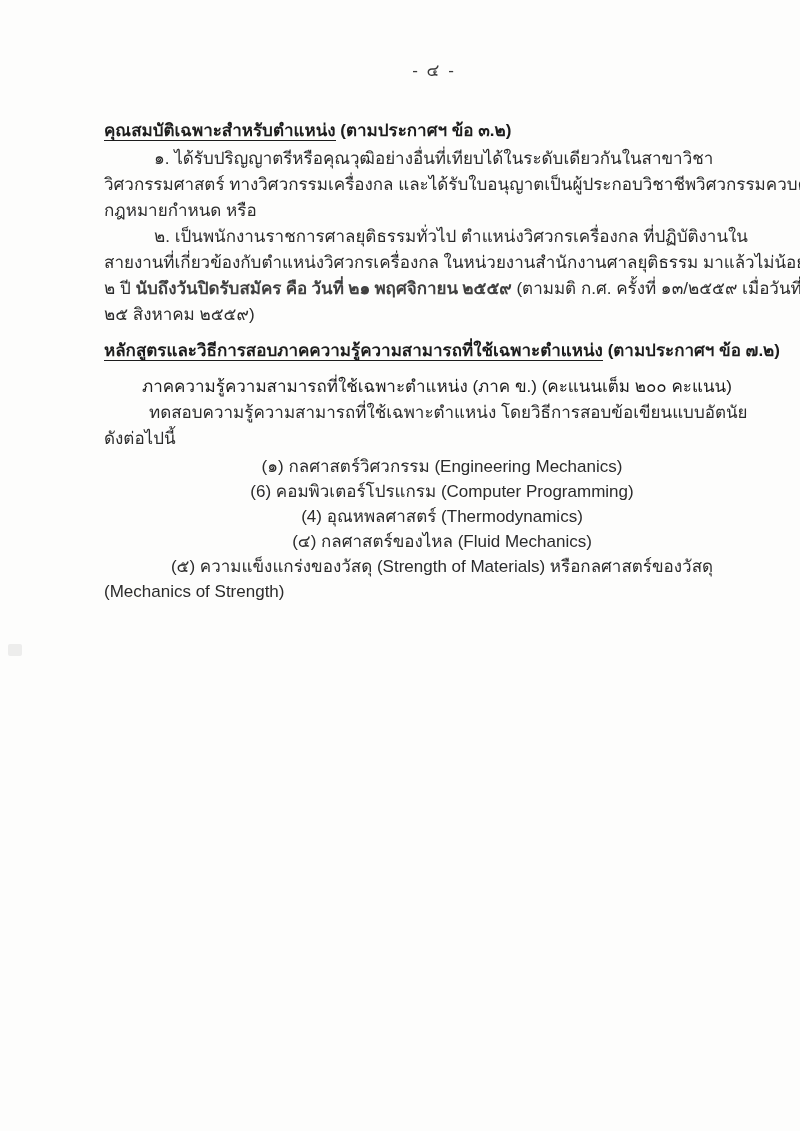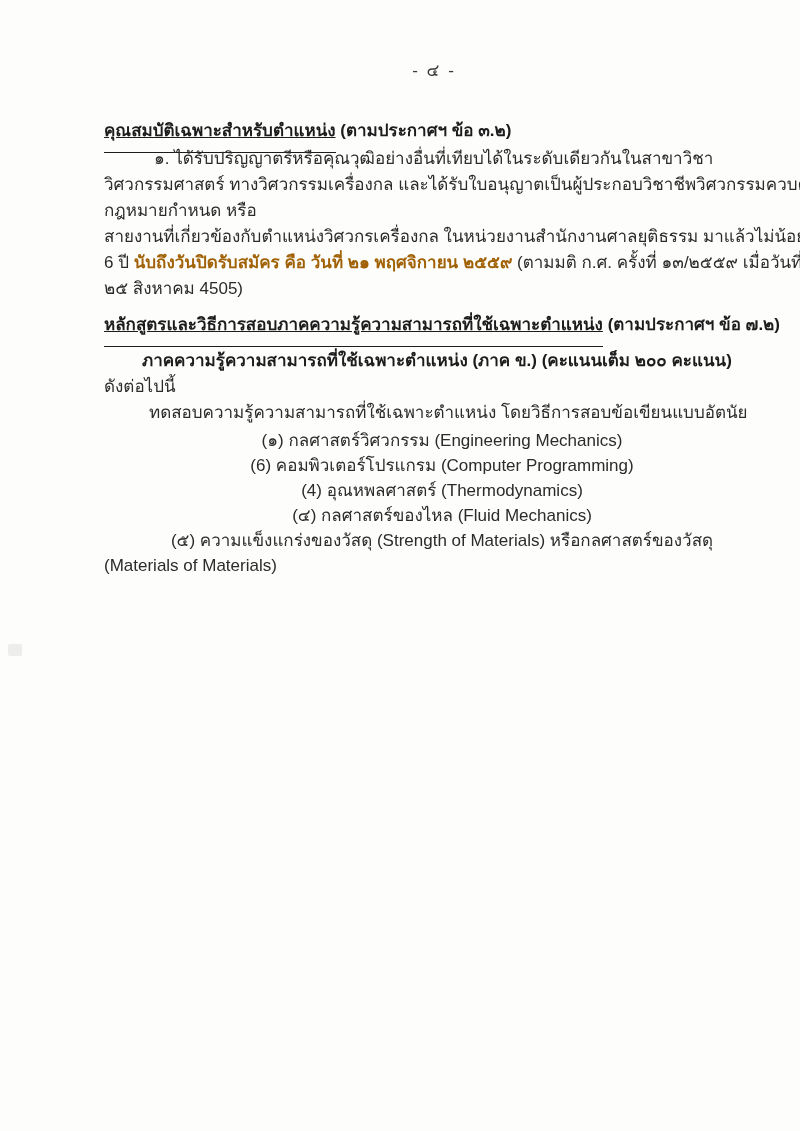--- a/index.html
+++ b/index.html
@@ -34,50 +34,50 @@
   .section-heading {
     margin-top: 32px;
     height: 30px;
     line-height: 30px;
     font-weight: bold;
     color: #1c1c1c;
     white-space: nowrap;
   }
   .underlined {
     border-bottom: 1.6px solid #1c1c1c;
-    padding-bottom: 12px;
-    text-decoration: underline;
+    padding-bottom: 0;
   }
   .bodyline {
     height: 26px;
     line-height: 26px;
     white-space: nowrap;
   }
   .indent-para   { padding-left: 50px; }
   .indent-intro  { padding-left: 45px; }
   .indent-list   { padding-left: 60px; text-align: center; }
   .gap-8  { margin-top: 8px; }
   .gap-2  { margin-top: 2px; }
   .subheading {
     margin-top: 8px;
     height: 26px;
     line-height: 26px;
     padding-left: 38px;
-    font-weight: bold;
+    font-weight: normal;
     color: #1c1c1c;
     white-space: nowrap;
   }
   .listline {
     height: 25px;
     line-height: 25px;
     white-space: nowrap;
   }
   .bold-inline {
     font-weight: bold;
-    color: #a16207;
+    color: #404040;
+    font-family: Liberation Serif, serif;
   }
   .scan-artifact {
     position: absolute;
     left: 8px;
     top: 644px;
     width: 14px;
     height: 12px;
     background: #ededec;
     border-radius: 2px;
   }
@@ -97,41 +97,42 @@
       <span class="underlined">คุณสมบัติเฉพาะสำหรับตำแหน่ง</span><span> (ตามประกาศฯ ข้อ ๓.๒)</span>
     </div>
 
     <div>
       <div class="bodyline indent-para">๑. ได้รับปริญญาตรีหรือคุณวุฒิอย่างอื่นที่เทียบได้ในระดับเดียวกันในสาขาวิชา</div>
       <div class="bodyline">วิศวกรรมศาสตร์ ทางวิศวกรรมเครื่องกล และได้รับใบอนุญาตเป็นผู้ประกอบวิชาชีพวิศวกรรมควบคุมตามที่</div>
       <div class="bodyline">กฎหมายกำหนด หรือ</div>
     </div>
 
     <div>
+      <div class="bodyline indent-para">๒. เป็นพนักงานราชการศาลยุติธรรมทั่วไป ตำแหน่งวิศวกรเครื่องกล ที่ปฏิบัติงานใน</div>
       <div class="bodyline">สายงานที่เกี่ยวข้องกับตำแหน่งวิศวกรเครื่องกล ในหน่วยงานสำนักงานศาลยุติธรรม มาแล้วไม่น้อยกว่า</div>
       <div class="bodyline">
-        <span>6 ปี </span><span class="bold-inline">นับถึงวันปิดรับสมัคร คือ วันที่ ๒๑ พฤศจิกายน ๒๕๕๙</span><span> (ตามมติ ก.ศ. ครั้งที่ ๑๓/๒๕๕๙ เมื่อวันที่</span>
+        <span>๒ ปี </span><span class="bold-inline">นับถึงวันปิดรับสมัคร คือ วันที่ ๒๑ พฤศจิกายน ๒๕๕๙</span><span> (ตามมติ ก.ศ. ครั้งที่ ๑๓/๒๕๕๙ เมื่อวันที่</span>
       </div>
-      <div class="bodyline">๒๕ สิงหาคม 4505)</div>
+      <div class="bodyline">๒๕ สิงหาคม ๒๕๕๙)</div>
     </div>
 
     <div class="section-heading gap-8">
       <span class="underlined">หลักสูตรและวิธีการสอบภาคความรู้ความสามารถที่ใช้เฉพาะตำแหน่ง</span><span> (ตามประกาศฯ ข้อ ๗.๒)</span>
     </div>
 
     <div class="subheading">ภาคความรู้ความสามารถที่ใช้เฉพาะตำแหน่ง (ภาค ข.) (คะแนนเต็ม ๒๐๐ คะแนน)</div>
 
     <div>
+      <div class="bodyline indent-intro">ทดสอบความรู้ความสามารถที่ใช้เฉพาะตำแหน่ง โดยวิธีการสอบข้อเขียนแบบอัตนัย</div>
       <div class="bodyline">ดังต่อไปนี้</div>
-      <div class="bodyline indent-intro">ทดสอบความรู้ความสามารถที่ใช้เฉพาะตำแหน่ง โดยวิธีการสอบข้อเขียนแบบอัตนัย</div>
     </div>
 
     <div class="gap-2">
       <div class="listline indent-list">(๑) กลศาสตร์วิศวกรรม (Engineering Mechanics)</div>
       <div class="listline indent-list">(6) คอมพิวเตอร์โปรแกรม (Computer Programming)</div>
       <div class="listline indent-list">(4) อุณหพลศาสตร์ (Thermodynamics)</div>
       <div class="listline indent-list">(๔) กลศาสตร์ของไหล (Fluid Mechanics)</div>
       <div class="listline indent-list">(๕) ความแข็งแกร่งของวัสดุ (Strength of Materials) หรือกลศาสตร์ของวัสดุ</div>
-      <div class="listline">(Materials of Materials)</div>
+      <div class="listline">(Mechanics of Strength)</div>
     </div>
 
   </div>
 </div>
 
 </body></html>

